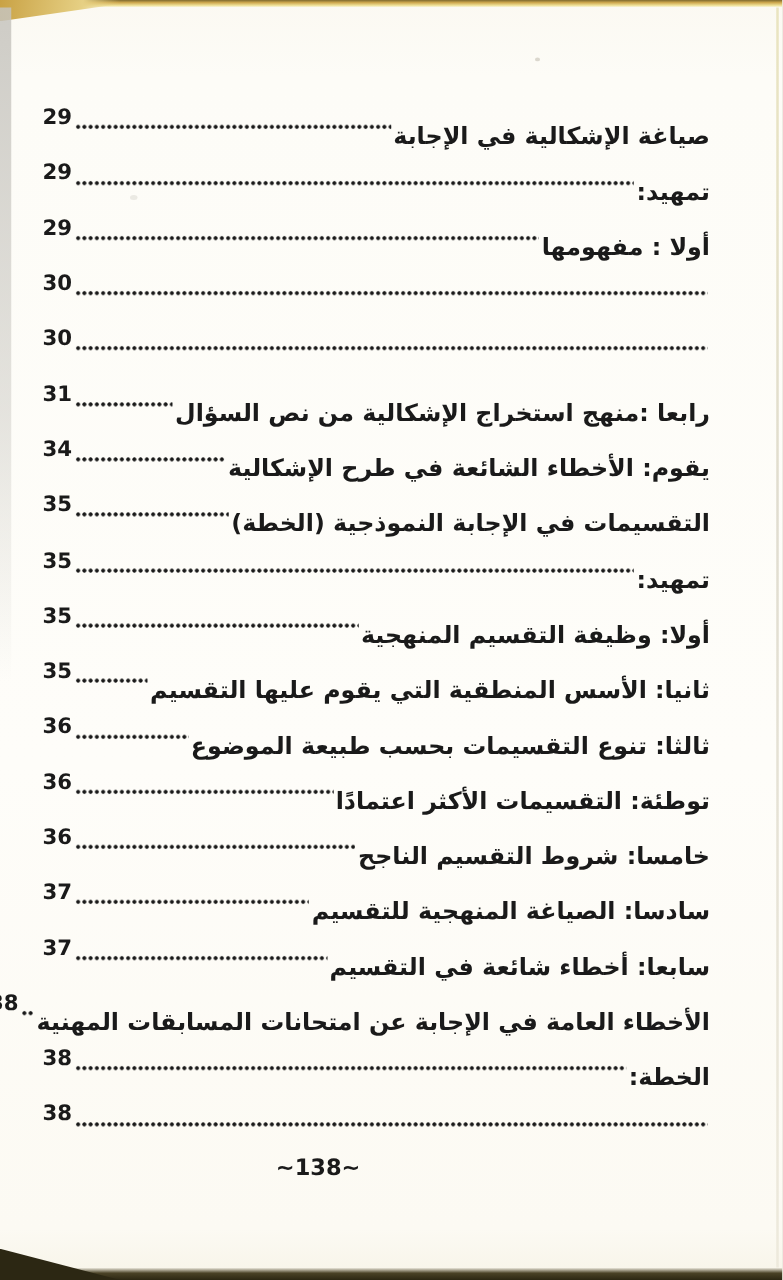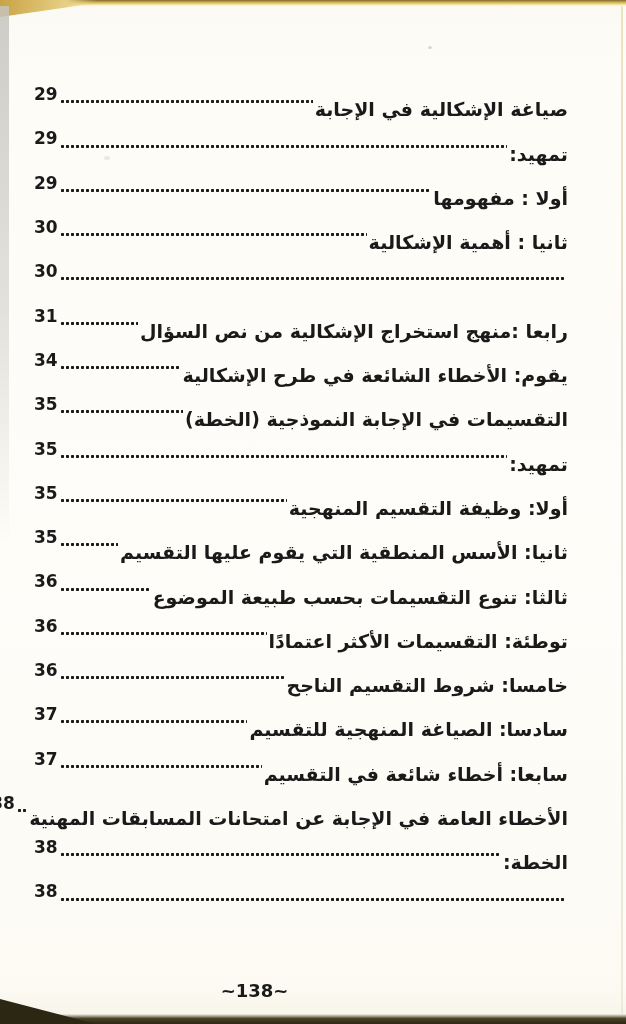--- a/index.html
+++ b/index.html
@@ -65,21 +65,21 @@
     background-image:radial-gradient(circle, var(--ink, #1d1d1d) 1.35px, rgba(0,0,0,0) 1.8px);
     background-size:5px 5px; background-repeat:repeat-x; background-position:0 bottom;
   }
   .toc-page {
     direction:ltr; text-align:left; min-width:24px;
     font-weight:bold; font-size:17px; color:var(--ink, #1a1a1a);
     transform:translateY(-1px);
   }
   
   .footer {
-    position:absolute; top:980px; left:0; width:561px; text-align:center;
+    position:absolute; top:924px; left:0; width:561px; text-align:center;
   }
   .footer-number {
     display:inline-block; transform:translateX(-26px);
     font-weight:bold; font-size:18px; color:var(--ink, #191919);
     direction:ltr;
   }
 </style>
 </head>
 <body>
 
@@ -104,21 +104,20 @@
       <span class="toc-label">تمهيد:</span>
       <span class="toc-leader"></span>
       <span class="toc-page">29</span>
     </div>
       <div class="toc-row">
       <span class="toc-label">أولا : مفهومها</span>
       <span class="toc-leader"></span>
       <span class="toc-page">29</span>
     </div>
       <div class="toc-row">
-      <span class="toc-label">ثانيا : أهمية الإشكالية</span>
       <span class="toc-leader"></span>
       <span class="toc-page">30</span>
     </div>
       <div class="toc-row">
       <span class="toc-leader"></span>
       <span class="toc-page">30</span>
     </div>
       <div class="toc-row">
       <span class="toc-label">رابعا :منهج استخراج الإشكالية من نص السؤال</span>
       <span class="toc-leader"></span>

